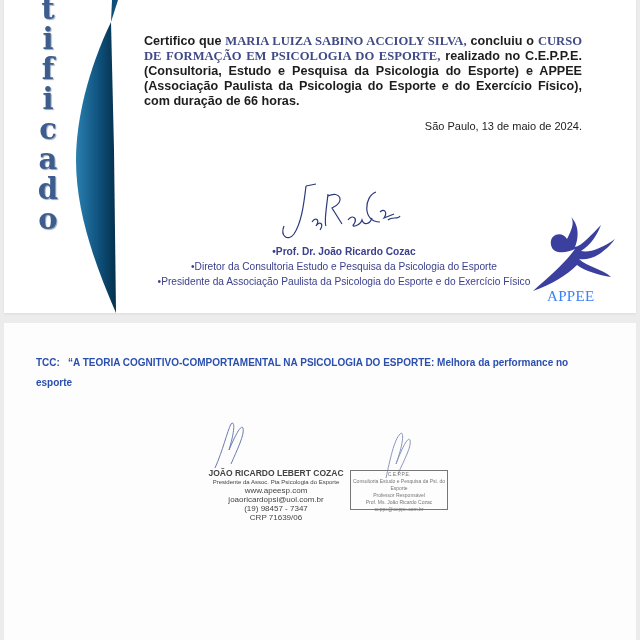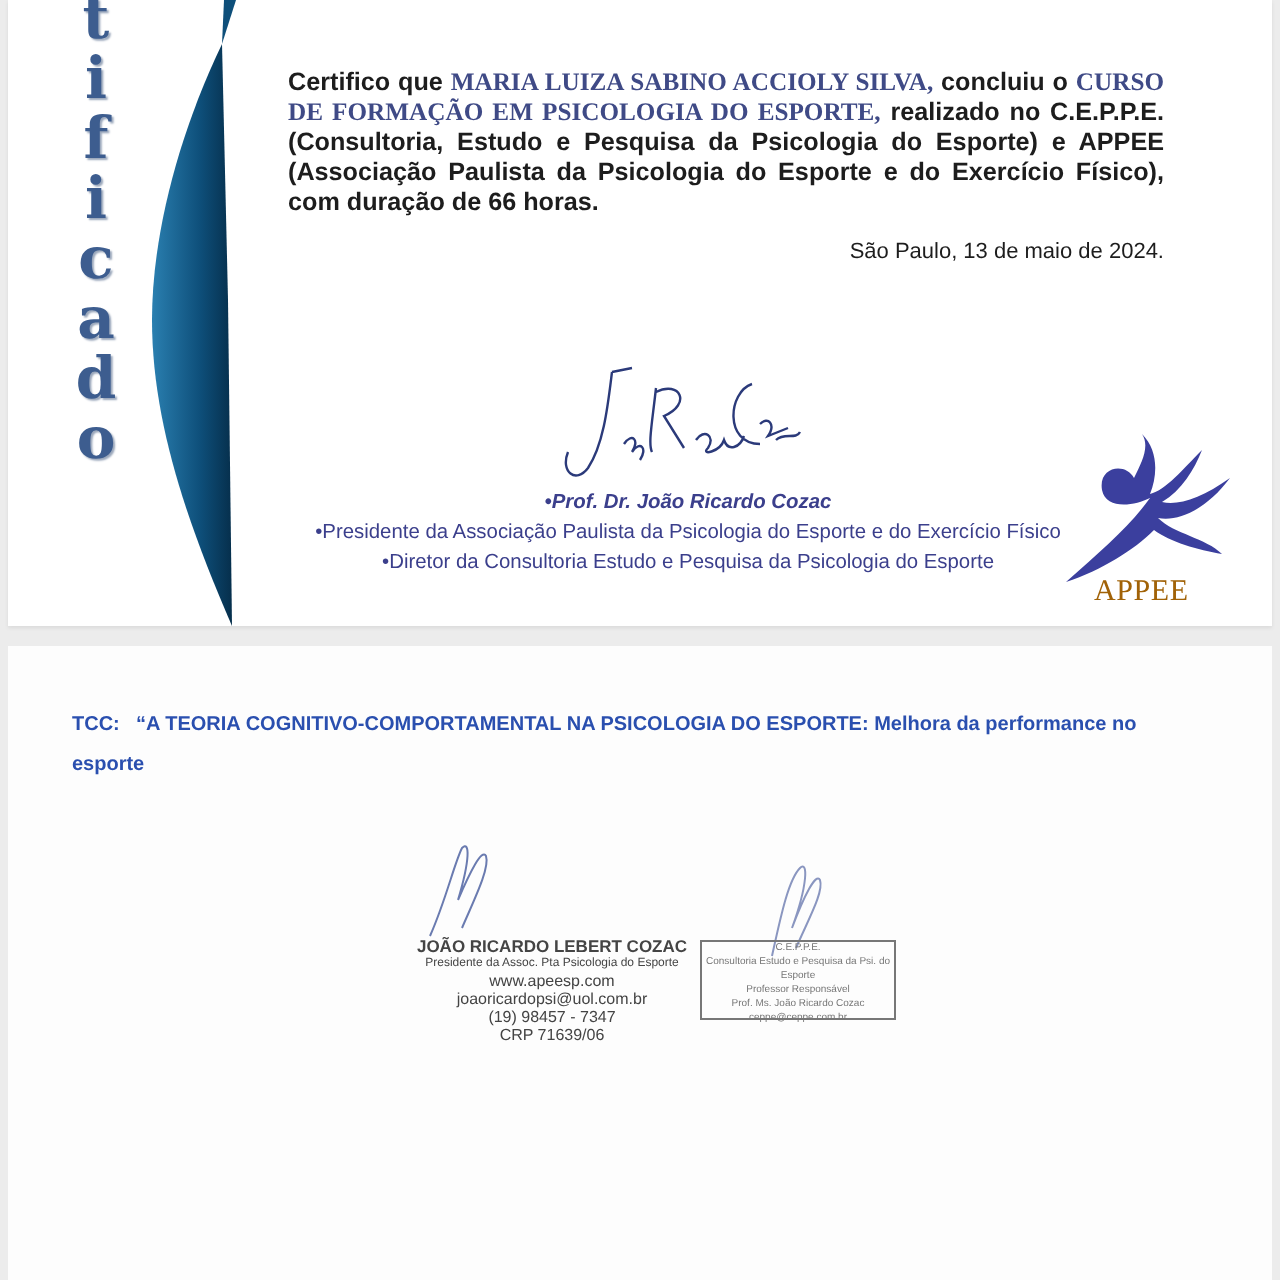--- a/index.html
+++ b/index.html
@@ -8,23 +8,23 @@
   #top-card{left:4px;top:0;width:632px;height:313px;box-shadow:0 1px 2px rgba(0,0,0,0.08);}
   #bottom-card{left:4px;top:323px;width:632px;height:317px;background:#fdfdfd;}
   .side-letters{position:absolute;left:26px;top:-6px;width:36px;display:flex;flex-direction:column;align-items:center;}
   .side-letters span{font-family:"DejaVu Serif",serif;font-weight:bold;font-size:29px;color:#3d5d8f;line-height:30px;text-shadow:1px 1px 1px #9aa7bb;}
   .swoosh{position:absolute;left:64px;top:0;}
   .body-text{position:absolute;left:140px;top:34px;width:438px;font-size:12.6px;line-height:15px;color:#1d1d1d;text-align:justify;font-weight:bold;}
   .serif-blue{font-family:"Liberation Serif",serif;color:#3f4a86;font-size:12.6px;}
   .date-line{position:absolute;left:140px;top:120px;width:438px;text-align:right;font-size:11px;color:#1d1d1d;}
   .sig1{position:absolute;left:272px;top:182px;}
   .signer{position:absolute;left:150px;top:244px;width:380px;text-align:center;font-size:10.2px;line-height:15px;color:#3b3f8c;}
-  .signer .b{font-weight:bold;font-style:italic;}
+  .signer .b{font-weight:bold;}
   .appee-logo{position:absolute;left:527px;top:215px;}
-  .appee-text{position:absolute;left:543px;top:288px;font-family:"Liberation Serif",serif;font-size:15px;color:#a16207;letter-spacing:0.3px;}
+  .appee-text{position:absolute;left:543px;top:288px;font-family:"Liberation Serif",serif;font-size:15px;color:#3b82f6;letter-spacing:0.3px;}
   .tcc{position:absolute;left:36px;top:353px;width:570px;font-size:10px;font-weight:bold;color:#2a4faf;line-height:20px;}
   .tcc .label{display:inline-block;width:32px;}
   .tcc .l2{padding-left:32px;}
   .stamp1{position:absolute;left:165px;top:418px;width:150px;text-align:center;color:#444;margin-left:36px;}
   .stamp1 .n{font-size:8.5px;font-weight:bold;line-height:10px;}
   .stamp1 .s{font-size:6px;line-height:8px;}
   .stamp1 .m{font-size:8px;line-height:9px;text-align:center;}
   .stamp2{position:absolute;left:350px;top:470px;width:96px;height:38px;border:1px solid #777;text-align:center;font-size:5px;line-height:7px;color:#777;}
   .sigsmall{position:absolute;}
 </style>
@@ -59,22 +59,22 @@
     <span>Certifico que </span><span class="serif-blue">MARIA LUIZA SABINO ACCIOLY SILVA,</span><span> concluiu o </span><span class="serif-blue">CURSO DE FORMAÇÃO EM PSICOLOGIA DO ESPORTE,</span><span> realizado no C.E.P.P.E. (Consultoria, Estudo e Pesquisa da Psicologia do Esporte) e APPEE (Associação Paulista da Psicologia do Esporte e do Exercício Físico), com duração de 66 horas.</span>
   </div>
   <div class="date-line">São Paulo, 13 de maio de 2024.</div>
 
   <svg class="sig1" width="130" height="62" viewBox="0 0 130 62">
     <path d="M30 4 C28 20, 26 40, 18 52 C12 60, 4 54, 8 44 M30 4 L40 2 M36 40 c4 -6 8 -2 4 4 c4 -6 8 -2 4 4 M52 12 C50 30, 48 40, 50 44 M52 14 C64 8, 70 20, 56 26 L66 42 M72 38 c4 -6 10 -2 6 4 c-4 4 6 2 8 -4 c2 6 8 4 10 -2 M100 10 C88 14, 86 40, 104 40 M104 30 c4 -4 8 0 4 6 l10 -4 M112 38 c4 -4 10 0 12 -4" fill="none" stroke="#2b3a7a" stroke-width="1.2"></path>
   </svg>
 
   <div class="signer">
     <div class="b">•Prof. Dr. João Ricardo Cozac</div>
+    <div>•Diretor da Consultoria Estudo e Pesquisa da Psicologia do Esporte</div>
     <div>•Presidente da Associação Paulista da Psicologia do Esporte e do Exercício Físico</div>
-    <div>•Diretor da Consultoria Estudo e Pesquisa da Psicologia do Esporte</div>
   </div>
 
   <svg class="appee-logo" width="90" height="78" viewBox="0 0 90 78">
     <path d="M2 76 C20 60, 34 48, 44 34 C36 38, 22 40, 20 30 C18 18, 32 16, 36 24 C40 16, 44 8, 40 2 C48 10, 48 22, 44 32 C52 30, 60 20, 70 10 C66 20, 60 30, 50 36 C58 38, 70 34, 84 24 C72 40, 58 46, 48 44 C56 52, 72 54, 80 62 C68 60, 54 56, 46 50 C36 60, 20 70, 2 76 Z" fill="#3b3f9e"></path>
   </svg>
   <div class="appee-text">APPEE</div>
 </div>
 
 <div id="bottom-card" class="card">
 </div>

